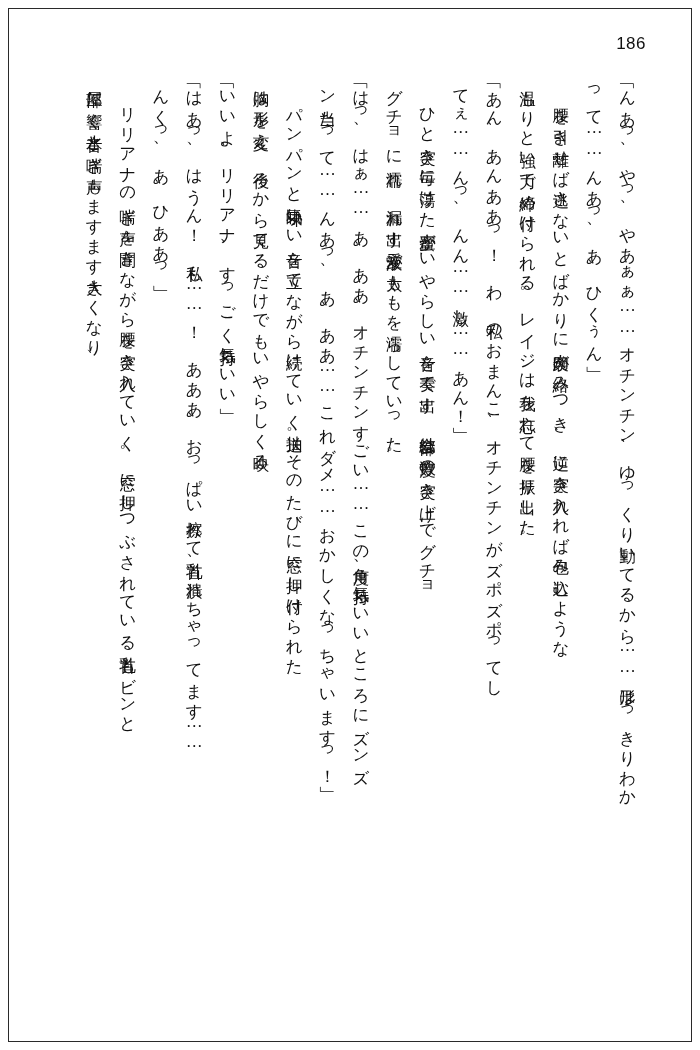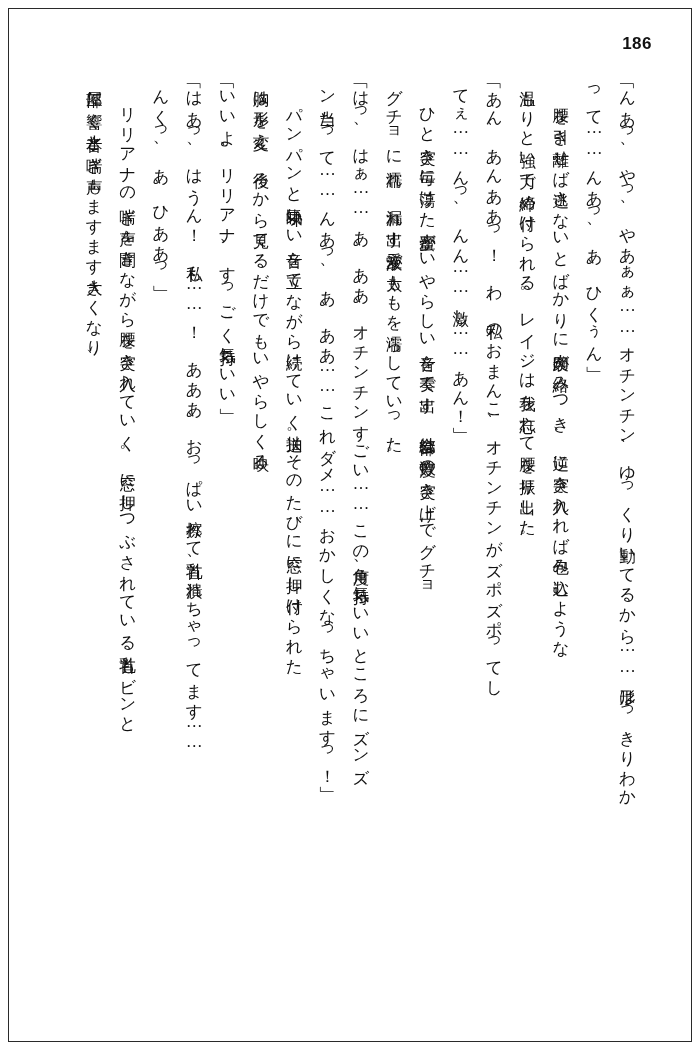--- a/index.html
+++ b/index.html
@@ -27,25 +27,25 @@
     left: 8px;
     top: 8px;
     width: 684px;
     height: 1034px;
     border: 1px solid #2a2a2a;
     box-sizing: border-box;
     pointer-events: none;
   }
   #page-number {
     position: absolute;
-    right: 48px;
+    right: 54px;
     top: 34px;
     font-family: "Liberation Sans", "DejaVu Sans", sans-serif;
     font-size: 17px;
-    font-weight: bold;
+    font-weight: normal;
     letter-spacing: 0.5px;
     color: #111111;
   }
   
   #text-body {
     position: absolute;
     left: 44px;
     top: 78px;
     width: 600px;
     height: 920px;

